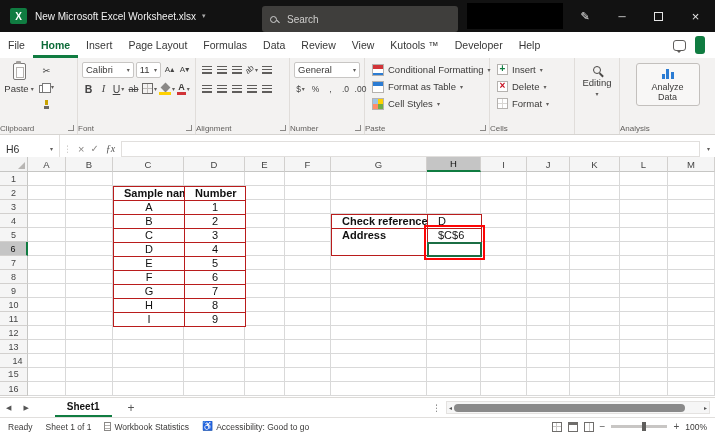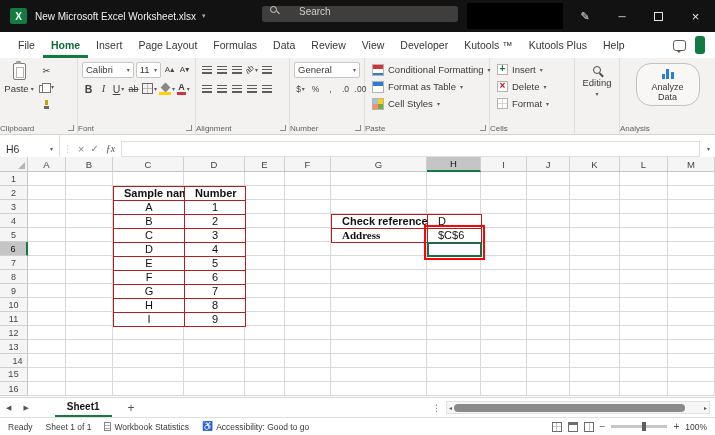--- a/index.html
+++ b/index.html
@@ -7,38 +7,38 @@
 #app{position:relative;width:715px;height:435px;background:#fff;overflow:hidden;
   font-family:"Liberation Sans",sans-serif;-webkit-font-smoothing:antialiased}
 
 
 .titlebar{position:absolute;left:0;top:0;width:715px;height:32px;background:#121212;
   display:flex;align-items:center;color:#fff}
 .xlogo{width:17px;height:16px;background:#107C41;border-radius:2px;margin:0 8px 0 10px;
   display:flex;align-items:center;justify-content:center;font-size:10px;font-weight:bold;color:#fff;flex:none}
 .wintitle{font-size:10px;color:#f0f0f0;white-space:nowrap}
 .title-chev{font-size:7px;color:#aaa;margin-left:6px}
-.searchbox{position:absolute;left:262px;top:6px;width:196px;height:16px;background:#3f3e3c;
-  border-radius:3px;display:flex;padding-left:8px;gap:22px}
+.searchbox{position:absolute;left:262px;top:6px;width:196px;height:26px;background:#3f3e3c;
+  border-radius:3px;display:flex;align-items:center;padding-left:8px;gap:10px}
 .mag{width:7px;height:7px;border:1.3px solid #d0d0d0;border-radius:50%;position:relative;flex:none}
 .mag::after{content:'';position:absolute;width:4px;height:1.3px;background:#d0d0d0;
   transform:rotate(45deg);right:-3.5px;bottom:-1px}
 .search-text{font-size:10px;color:#cfcecd}
 .redactbox{position:absolute;left:467px;top:3px;width:96px;height:26px;background:#000}
 .cap-btn{position:absolute;top:0;height:32px;display:flex;align-items:center;justify-content:center;color:#e6e6e6}
 #btn-ink{left:572px;width:26px;font-size:11px}
 #btn-min{left:604px;width:36px;font-size:10px}
 #btn-max{left:640px;width:36px}
 .max-sq{width:9px;height:9px;border:1.2px solid #e6e6e6}
 #btn-close{left:676px;width:39px;font-size:13px}
 
 
 .menubar{position:absolute;top:32px;left:0;width:715px;height:26px;background:#fff;
   display:flex;align-items:stretch}
-.mtabs{display:flex;padding-left:10px}
+.mtabs{display:flex;padding-left:0}
 .mtab{padding:0 8px;font-size:10.5px;color:#373737;display:flex;align-items:center;white-space:nowrap}
 .mtab.active{color:#0c6b38;font-weight:700;box-shadow:inset 0 -3px 0 #107C41}
 .menu-right{margin-left:auto;display:flex;align-items:center;gap:9px;padding-right:10px}
 .comment-ic{width:13px;height:11px;border:1.2px solid #5f5d5b;border-radius:3px;position:relative}
 .comment-ic::after{content:'';position:absolute;left:2px;bottom:-6px;border:3px solid transparent;border-top-color:#5f5d5b}
 .share-btn{height:18px;background:#107C41;border-radius:3px;display:flex;align-items:center;
   justify-content:center;gap:3px;color:#fff;font-size:9px;padding:0 5px}
 
 
 .ribbon{position:absolute;top:58px;left:0;width:715px;height:77px;background:#f3f2f1;
@@ -89,21 +89,21 @@
 .sic2{background:conic-gradient(#ffd100 0 25%,#70ad47 0 50%,#ff8c69 0 75%,#9dc3e6 0)}
 .cic{width:11px;height:11px;border:1px solid #b5b2af;background:#fff;position:relative;flex:none}
 .cic::after{position:absolute;left:0;top:-2px;width:100%;text-align:center;font-weight:700;font-size:10px;line-height:12px}
 .cic0::after{content:'+';color:#107C41}
 .cic1::after{content:'\00d7';color:#c50f1f}
 .cic2{background-image:linear-gradient(#d8d6d3,#d8d6d3),linear-gradient(#d8d6d3,#d8d6d3);
   background-size:100% 1px,1px 100%;background-position:center;background-repeat:no-repeat}
 .editing-btn{display:flex;flex-direction:column;align-items:center;gap:3px;padding-top:5px;font-size:9.5px;color:#3b3a39}
 .magicon{width:8px;height:8px;border:1.5px solid #4a4846;border-radius:50%;position:relative}
 .magicon::after{content:'';position:absolute;right:-4px;bottom:-2px;width:5px;height:1.5px;background:#4a4846;transform:rotate(45deg)}
-.analyze-btn{margin:2px auto 12px;border:1px solid #c3c0bd;border-radius:15px;width:64px;
+.analyze-btn{margin:2px auto 12px;border:1px solid #c3c0bd;border-radius:3px;width:64px;
   display:flex;flex-direction:column;align-items:center;padding:4px 2px 3px;gap:3px;background:#f8f7f6}
 .an-ic{display:flex;align-items:flex-end;gap:1.5px;height:11px}
 .an-ic i{display:block;width:3px;background:#2b7cd3}
 .an-ic i:nth-child(1){height:5px}
 .an-ic i:nth-child(2){height:10px}
 .an-ic i:nth-child(3){height:7px}
 .an-label{font-size:9px;color:#3b3a39;text-align:center;line-height:10px;width:52px}
 
 
 .formulabar{position:absolute;top:135px;left:0;width:715px;height:28px;background:#fff;
@@ -203,23 +203,22 @@
   <div class="menubar">
     <div class="mtabs" id="menu-tabs">
         <div class="mtab">File</div>
         <div class="mtab active">Home</div>
         <div class="mtab">Insert</div>
         <div class="mtab">Page Layout</div>
         <div class="mtab">Formulas</div>
         <div class="mtab">Data</div>
         <div class="mtab">Review</div>
         <div class="mtab">View</div>
+        <div class="mtab">Kutools ™</div>
         <div class="mtab">Developer</div>
-        <div class="mtab">Kutools ™</div>
-        <div class="mtab">Kutools Plus</div>
         <div class="mtab">Help</div>
       </div>
     <div class="menu-right">
       <span class="comment-ic"></span>
       <span class="share-btn">
         
         
       </span>
     </div>
   </div>
@@ -501,21 +500,21 @@
         <div class="gcell c" style="left: 113px; top: 113px; width: 72px; height: 15px;">F</div>
         <div class="gcell c" style="left: 184px; top: 113px; width: 62px; height: 15px;">6</div>
         <div class="gcell c" style="left: 113px; top: 127px; width: 72px; height: 15px;">G</div>
         <div class="gcell c" style="left: 184px; top: 127px; width: 62px; height: 15px;">7</div>
         <div class="gcell c" style="left: 113px; top: 141px; width: 72px; height: 15px;">H</div>
         <div class="gcell c" style="left: 184px; top: 141px; width: 62px; height: 15px;">8</div>
         <div class="gcell c" style="left: 113px; top: 155px; width: 72px; height: 15px;">I</div>
         <div class="gcell c" style="left: 184px; top: 155px; width: 62px; height: 15px;">9</div>
         <div class="gcell l b" style="left: 331px; top: 57px; width: 97px; height: 15px;">Check reference</div>
         <div class="gcell l" style="left: 427px; top: 57px; width: 55px; height: 15px;">D</div>
-        <div class="gcell l b" style="left: 331px; top: 71px; width: 97px; height: 15px; font-family: Liberation Serif, serif;">Address</div>
+        <div class="gcell l b" style="left: 331px; top: 71px; width: 97px; height: 28px;">Address</div>
         <div class="gcell l" style="left: 427px; top: 71px; width: 55px; height: 15px;">$C$6</div>
         <div class="activecell" style="left: 427px; top: 85px; width: 55px; height: 15px; border-color: rgb(27, 110, 68);"></div>
         <div class="redbox" style="left: 424px; top: 68px; width: 61px; height: 35px; border-color: rgb(254, 5, 5);"></div>
       </div>
   </div>
 
   <div class="sheetbar">
     <span class="nav">◀</span>
     <span class="nav">▶</span>
     <div class="sheettab">Sheet1</div>

